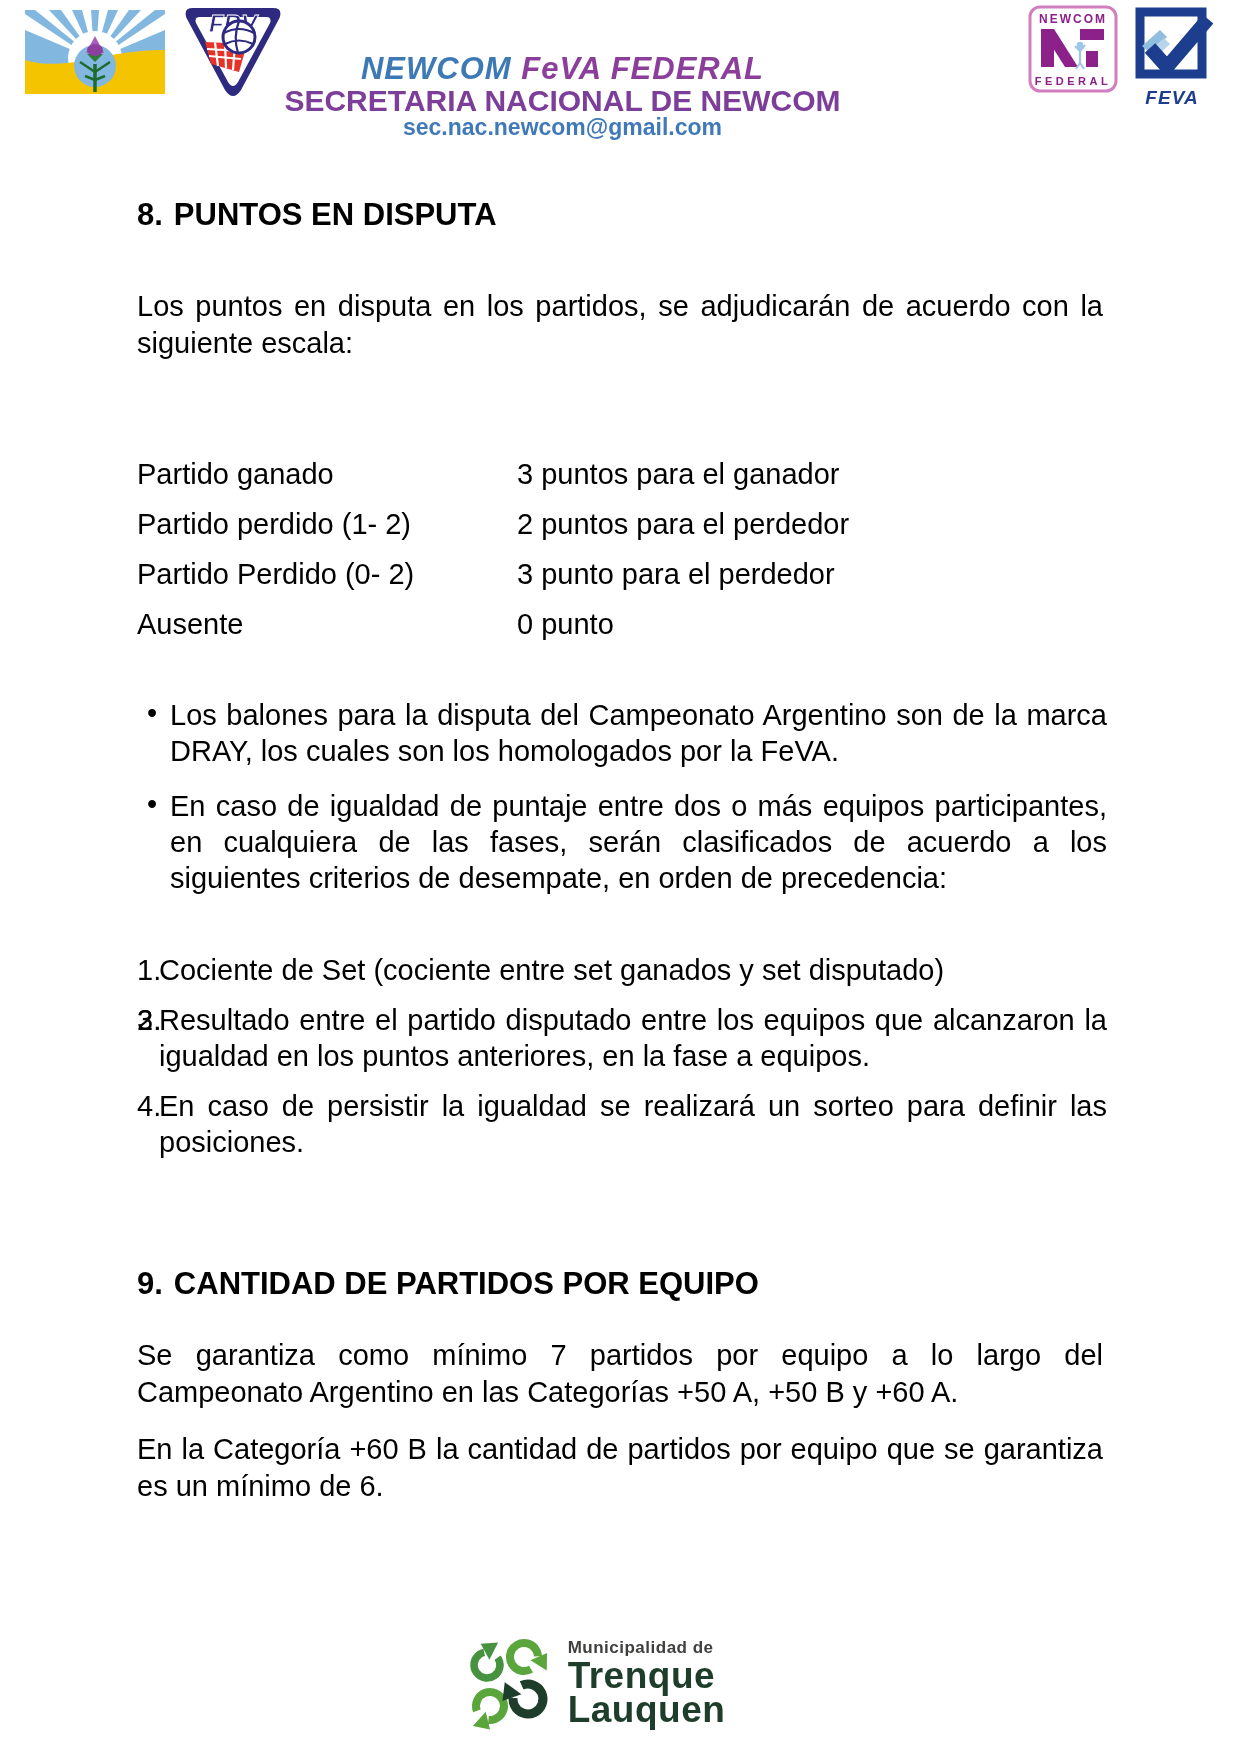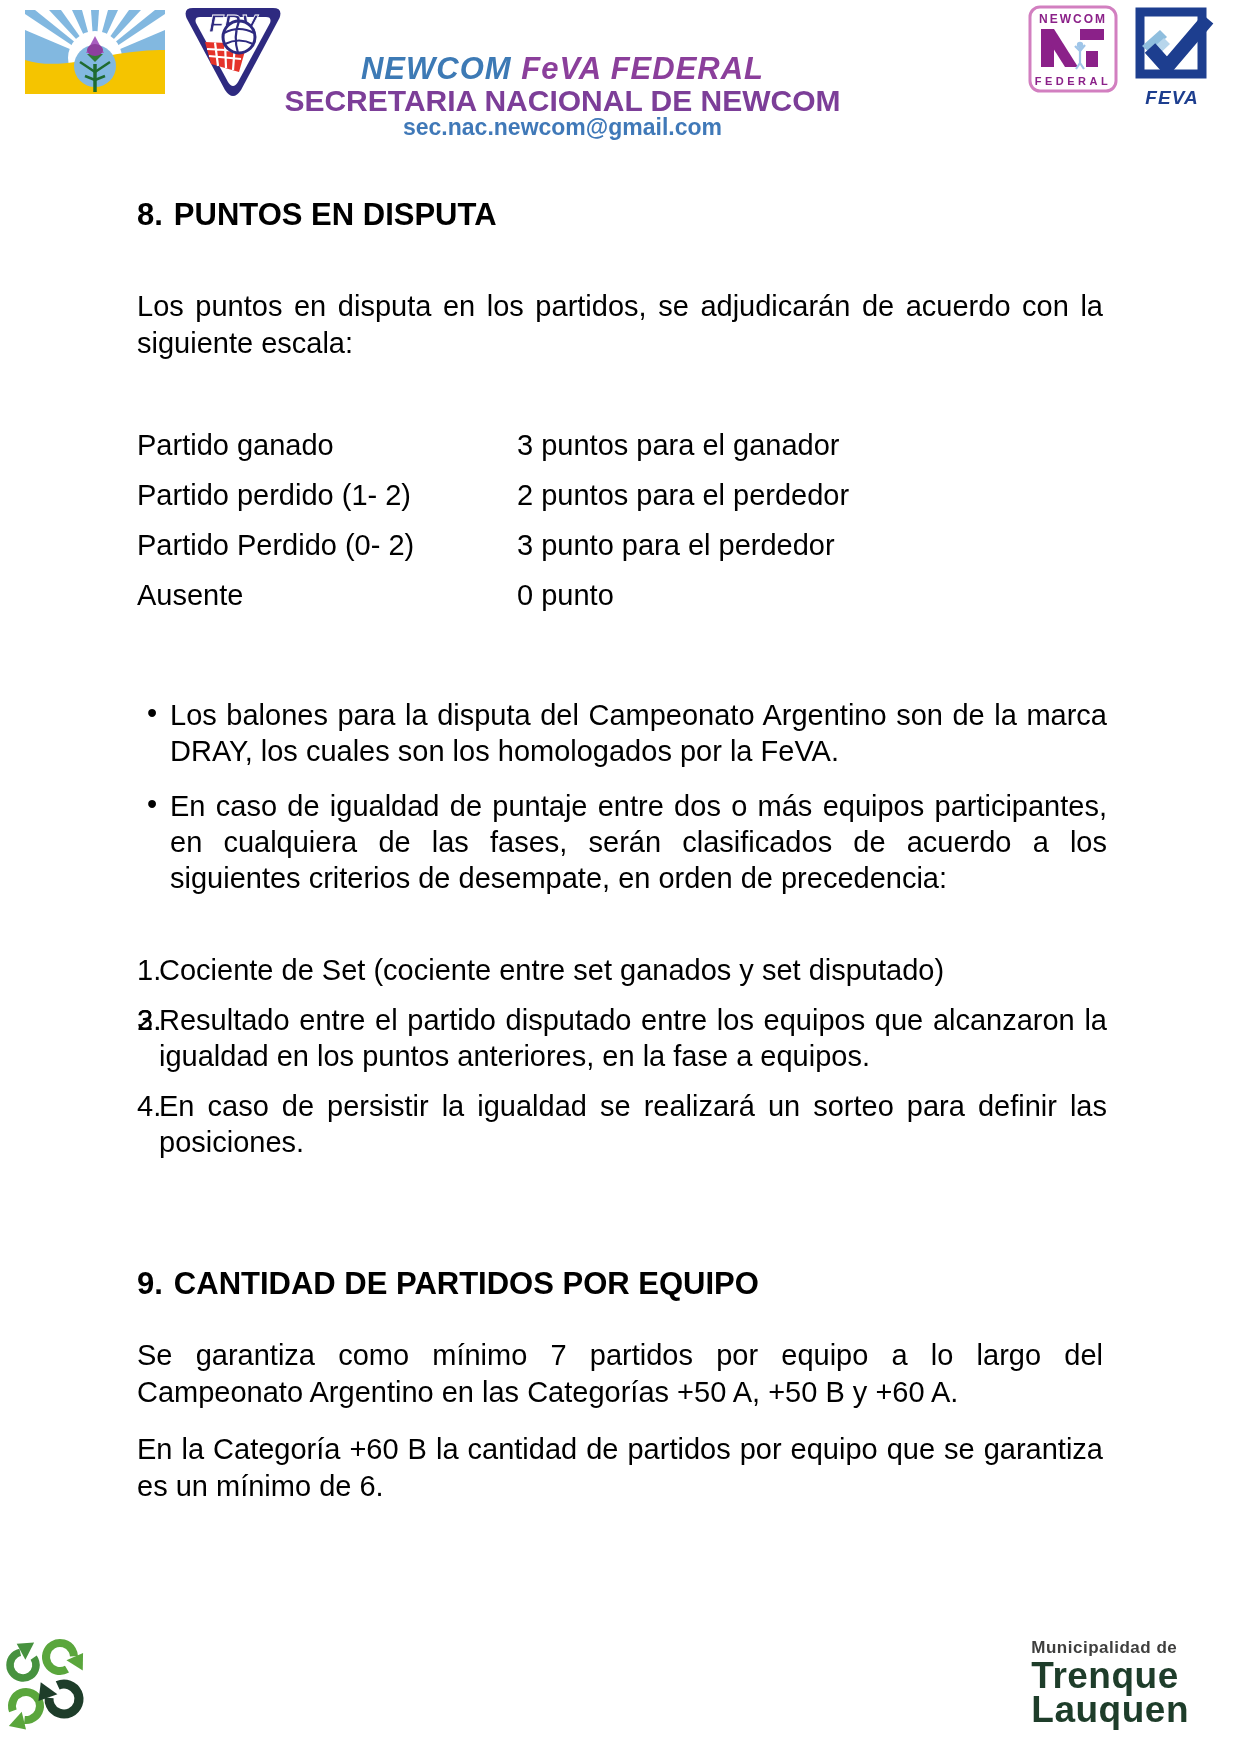--- a/index.html
+++ b/index.html
@@ -29,21 +29,21 @@
   .scale-row{position:relative;height:50px;}
   .scale-value{position:absolute;left:380px;top:0;}
   .bullets{width:970px;font-size:29px;line-height:36px;}
   .bullet-item{position:relative;padding-left:33px;margin-bottom:19px;text-align:justify;}
   .bullet-marker{position:absolute;left:10px;top:-2px;}
   .criteria{width:970px;font-size:29px;line-height:36px;}
   .crit-item{position:relative;padding-left:22px;margin-bottom:14px;text-align:justify;}
   .crit-num{position:absolute;left:0;top:0;}
 
   
-  .footer{left:0;top:1608px;width:1189px;display:flex;justify-content:space-between;align-items:flex-start;gap:12px;}
+  .footer{left:0;top:1608px;width:1189px;display:flex;justify-content:center;align-items:flex-start;gap:12px;}
   .muni-arrows{margin-top:26px;}
   .muni-text{padding-top:30px;}
   .muni-small{font-size:17px;color:#3f3f3e;font-weight:bold;letter-spacing:.5px;margin-bottom:1px;}
   .muni-big{font-size:37px;font-weight:bold;color:#1e3d2a;line-height:34px;letter-spacing:.5px;}
 </style>
 </head>
 <body>
 
 <div class="page">
 
@@ -117,21 +117,21 @@
     </svg>
   </div>
 
   <div class="abs heading" style="left:137px;top:197px;">
     <span>8.</span>
     <span>PUNTOS EN DISPUTA</span>
   </div>
 
   <div class="abs para" style="left:137px;top:288px;">Los puntos en disputa en los partidos, se adjudicarán de acuerdo con la siguiente escala:</div>
 
-  <div class="abs scale" style="left:137px;top:429px;">
+  <div class="abs scale" style="left:137px;top:458px;">
     <div class="scale-row">
       <span>Partido ganado</span>
       <span class="scale-value">3 puntos para el ganador</span>
     </div>
     <div class="scale-row">
       <span>Partido perdido (1- 2)</span>
       <span class="scale-value">2 puntos para el perdedor</span>
     </div>
     <div class="scale-row">
       <span>Partido Perdido (0- 2)</span>

